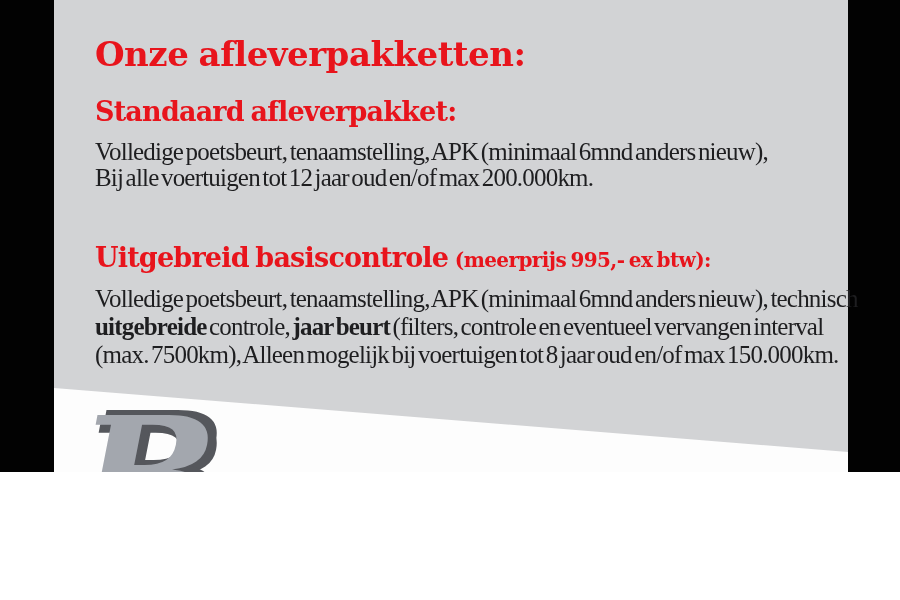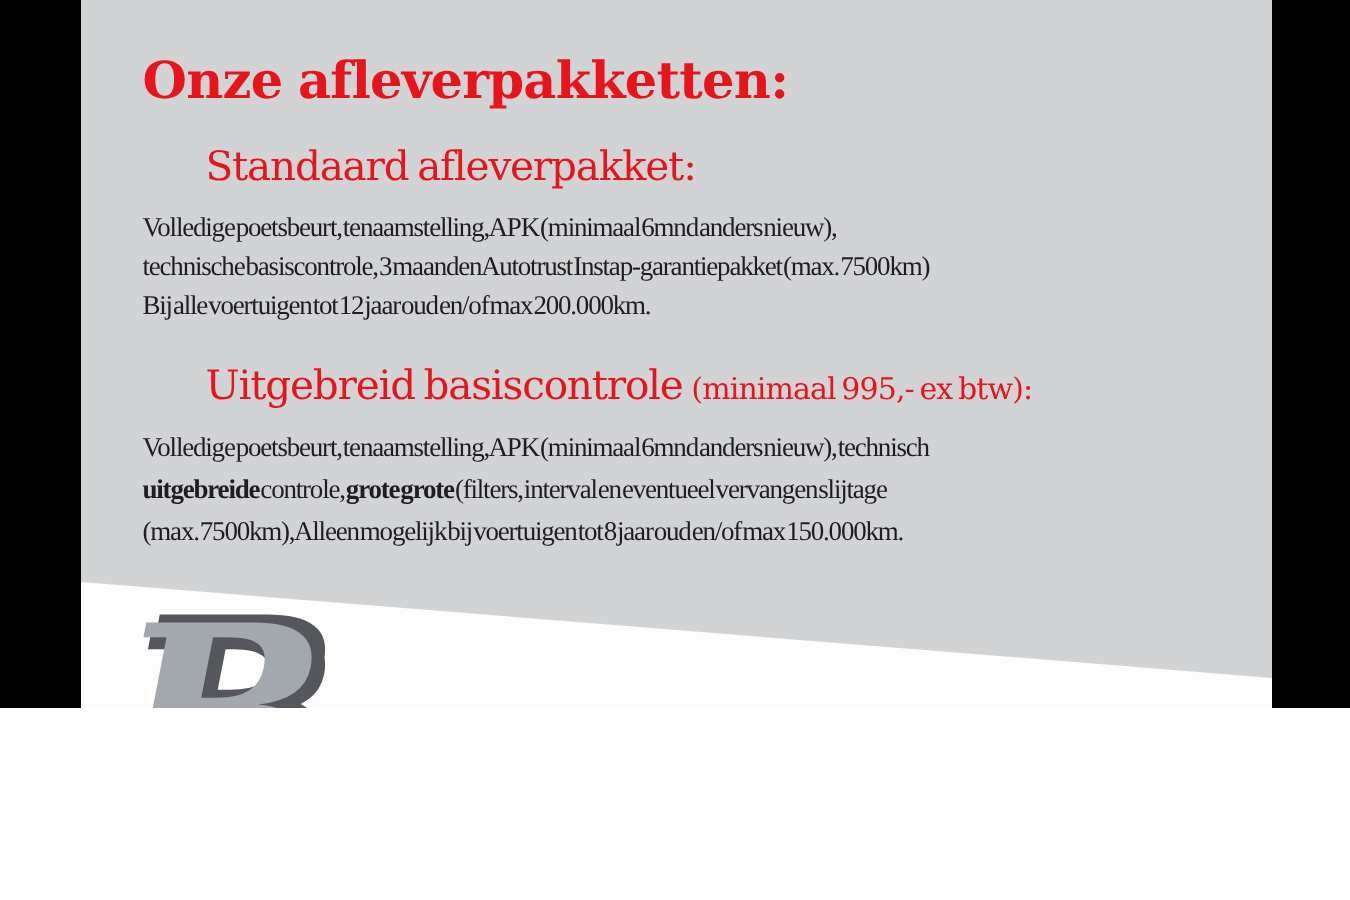--- a/index.html
+++ b/index.html
@@ -23,26 +23,26 @@
   .page-title{
     position:absolute;left:95px;top:34px;
     font-size:34px;font-weight:bold;color:var(--accent-red,#e8141c);
     letter-spacing:-0.5px;word-spacing:-1px;white-space:nowrap;
   }
 
   .section{position:absolute;left:95px;}
   .section-standaard{top:96px;}
   .section-uitgebreid{top:242px;}
   .sec-heading{
-    font-size:27px;font-weight:normal;color:var(--accent-red,#e8141c);
-    letter-spacing:-0.8px;word-spacing:-2px;line-height:32px;white-space:nowrap;margin-left:42px;
+    font-size:27px;font-weight:bold;color:var(--accent-red,#e8141c);
+    letter-spacing:-0.8px;word-spacing:-2px;line-height:32px;white-space:nowrap;
   }
   .sec-note{font-size:20px;letter-spacing:-0.6px;}
   .para{
-    margin-top:9px;font-size:18px;color:var(--body-text,#1e1e20);
+    margin-top:9px;font-size:25px;color:var(--body-text,#1e1e20);
     font-family:"Liberation Serif","DejaVu Serif",serif;
     letter-spacing:-0.8px;word-spacing:-3px;
   }
   .section-standaard .para .line{line-height:26px;}
   .section-uitgebreid .para .line{line-height:28px;}
   .line{white-space:nowrap;}
   .line .b{font-weight:bold;}
 
   
   .logo-letter{
@@ -73,33 +73,32 @@
 
   <div class="page-title">Onze afleverpakketten:</div>
 
   <div class="section section-standaard">
     <div class="sec-heading">
       <span>Standaard afleverpakket:</span>
       <span class="sec-note"></span>
     </div>
     <div class="para">
         <div class="line"><span>Volledige poetsbeurt, tenaamstelling, APK (minimaal 6mnd anders nieuw),</span></div>
-        <div class="line"><span>technische basiscontrole, 3 maanden Autotrust Instap-garantiepakket (max. 7500km)</span></div>
         <div class="line"><span>Bij alle voertuigen tot 12 jaar oud en/of max 200.000km.</span></div>
       </div>
   </div>
 
   <div class="section section-uitgebreid">
     <div class="sec-heading">
       <span>Uitgebreid basiscontrole</span>
-      <span class="sec-note">(minimaal 995,- ex btw):</span>
+      <span class="sec-note">(meerprijs 995,- ex btw):</span>
     </div>
     <div class="para">
         <div class="line"><span>Volledige poetsbeurt, tenaamstelling, APK (minimaal 6mnd anders nieuw), technisch</span></div>
-        <div class="line"><span class="b">uitgebreide</span><span> controle, </span><span class="b">grote grote</span><span> (filters, interval en eventueel vervangen slijtage</span></div>
+        <div class="line"><span class="b">uitgebreide</span><span> controle, </span><span class="b">jaar beurt</span><span> (filters, controle en eventueel vervangen interval</span></div>
         <div class="line"><span>(max. 7500km), Alleen mogelijk bij voertuigen tot 8 jaar oud en/of max 150.000km.</span></div>
       </div>
   </div>
 
   <div>
     <div class="logo-letter">B</div>
     <svg class="swoosh" width="132" height="54" viewBox="0 0 132 54">
       <path d="M2,36 L88,30 L90,45 L4,49 Z" fill="#dc1b2a"></path>
       <path d="M97,27 Q114,18 122,4 L111,1 Q103,14 91,23 Z" fill="#dc1b2a"></path>
       <path d="M92,22 Q110,12 120,2 Q116,16 104,26 Q98,30 92,32 Z" fill="#dc1b2a" opacity="0.9"></path>

